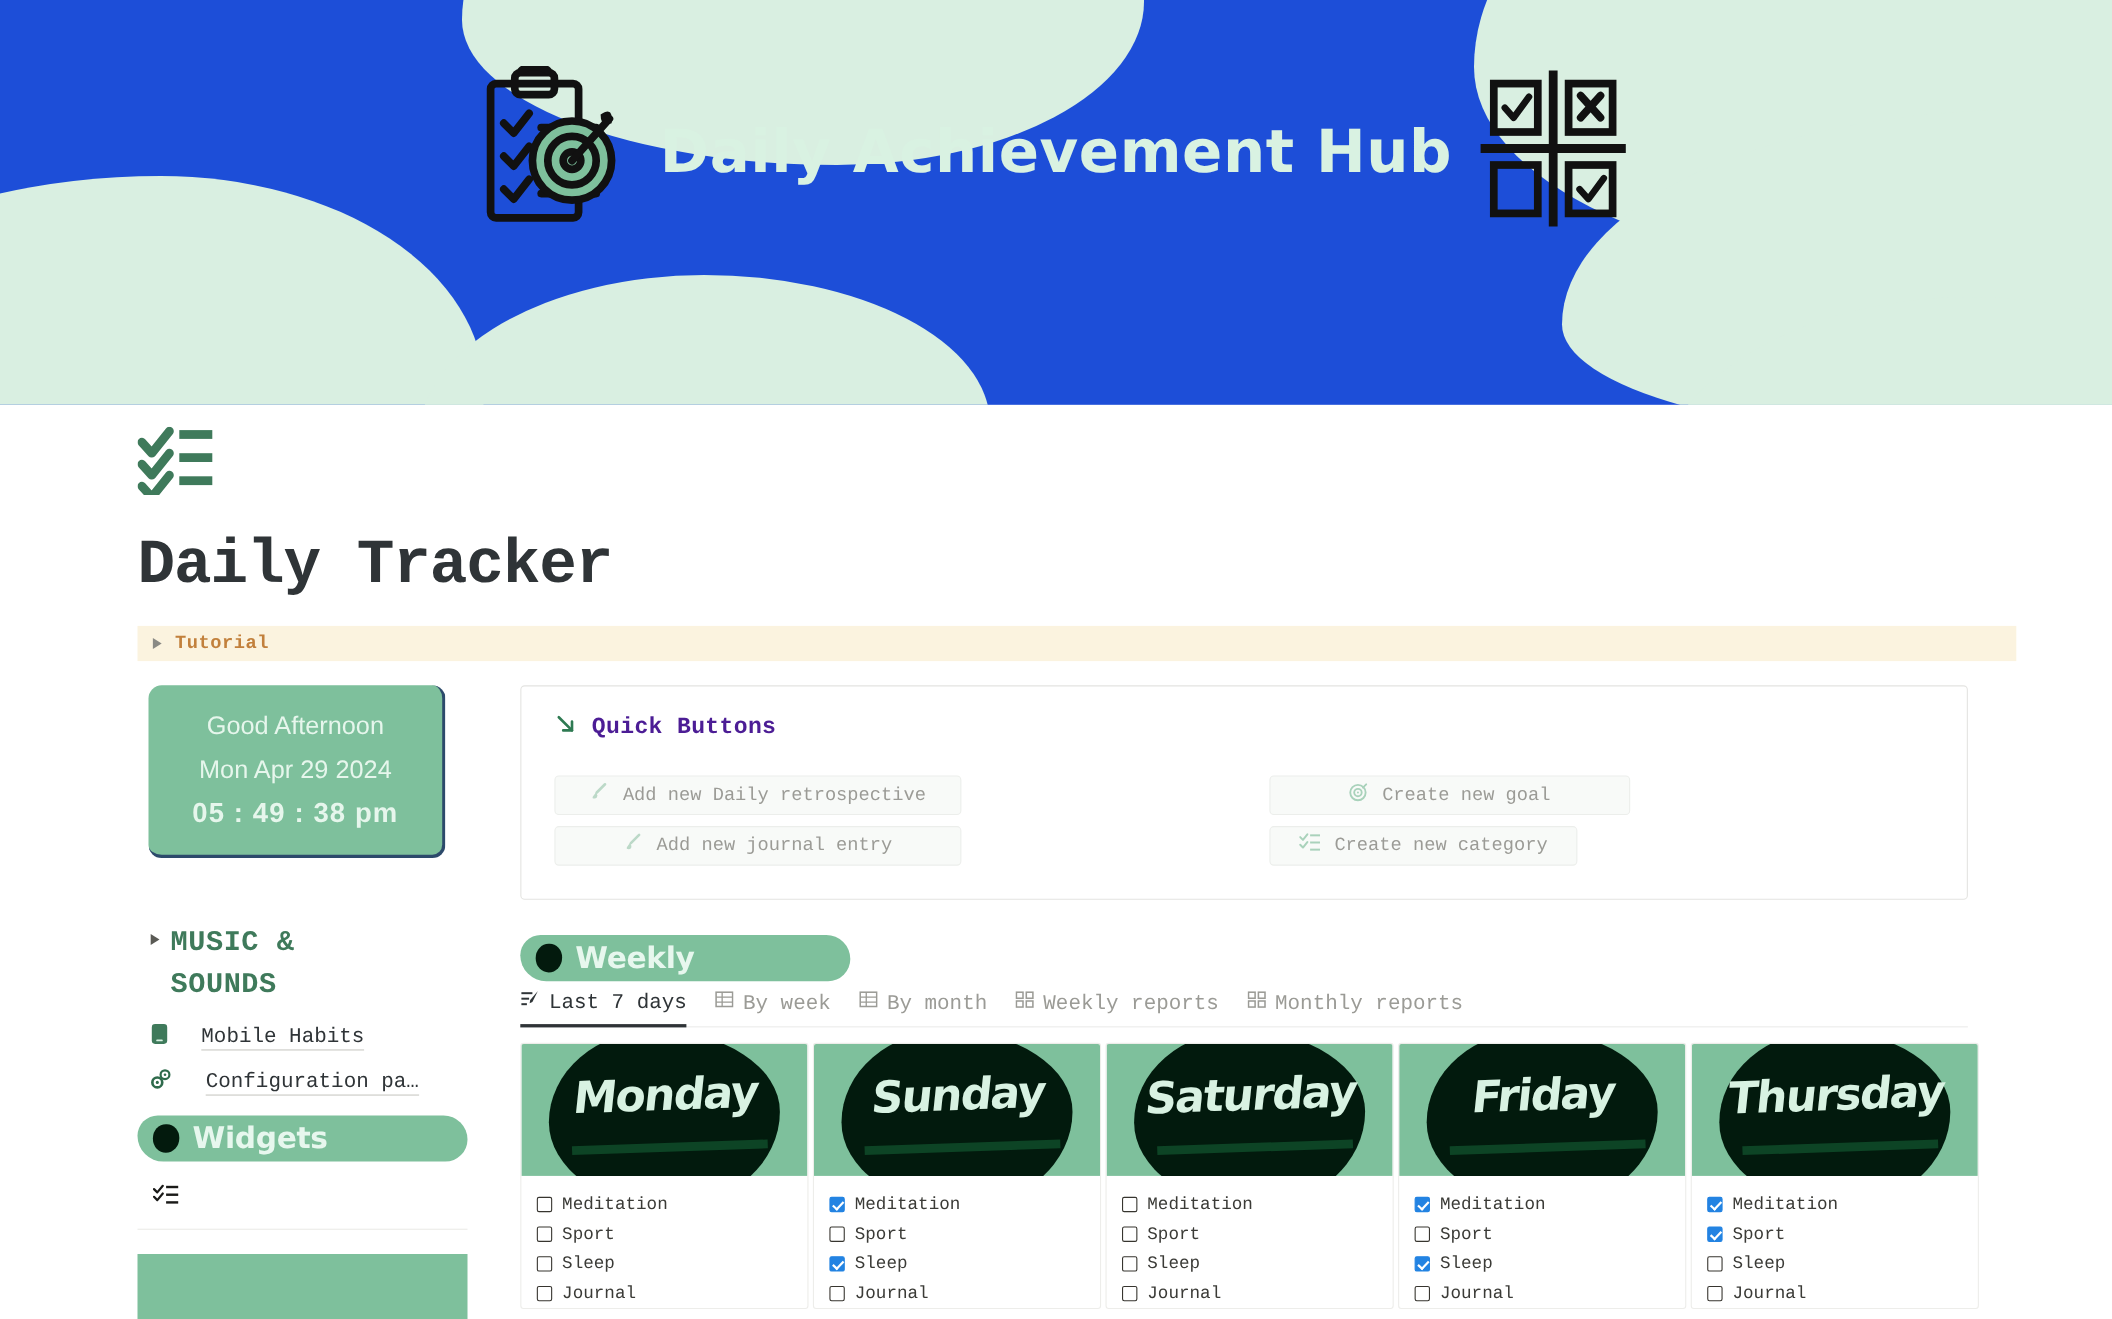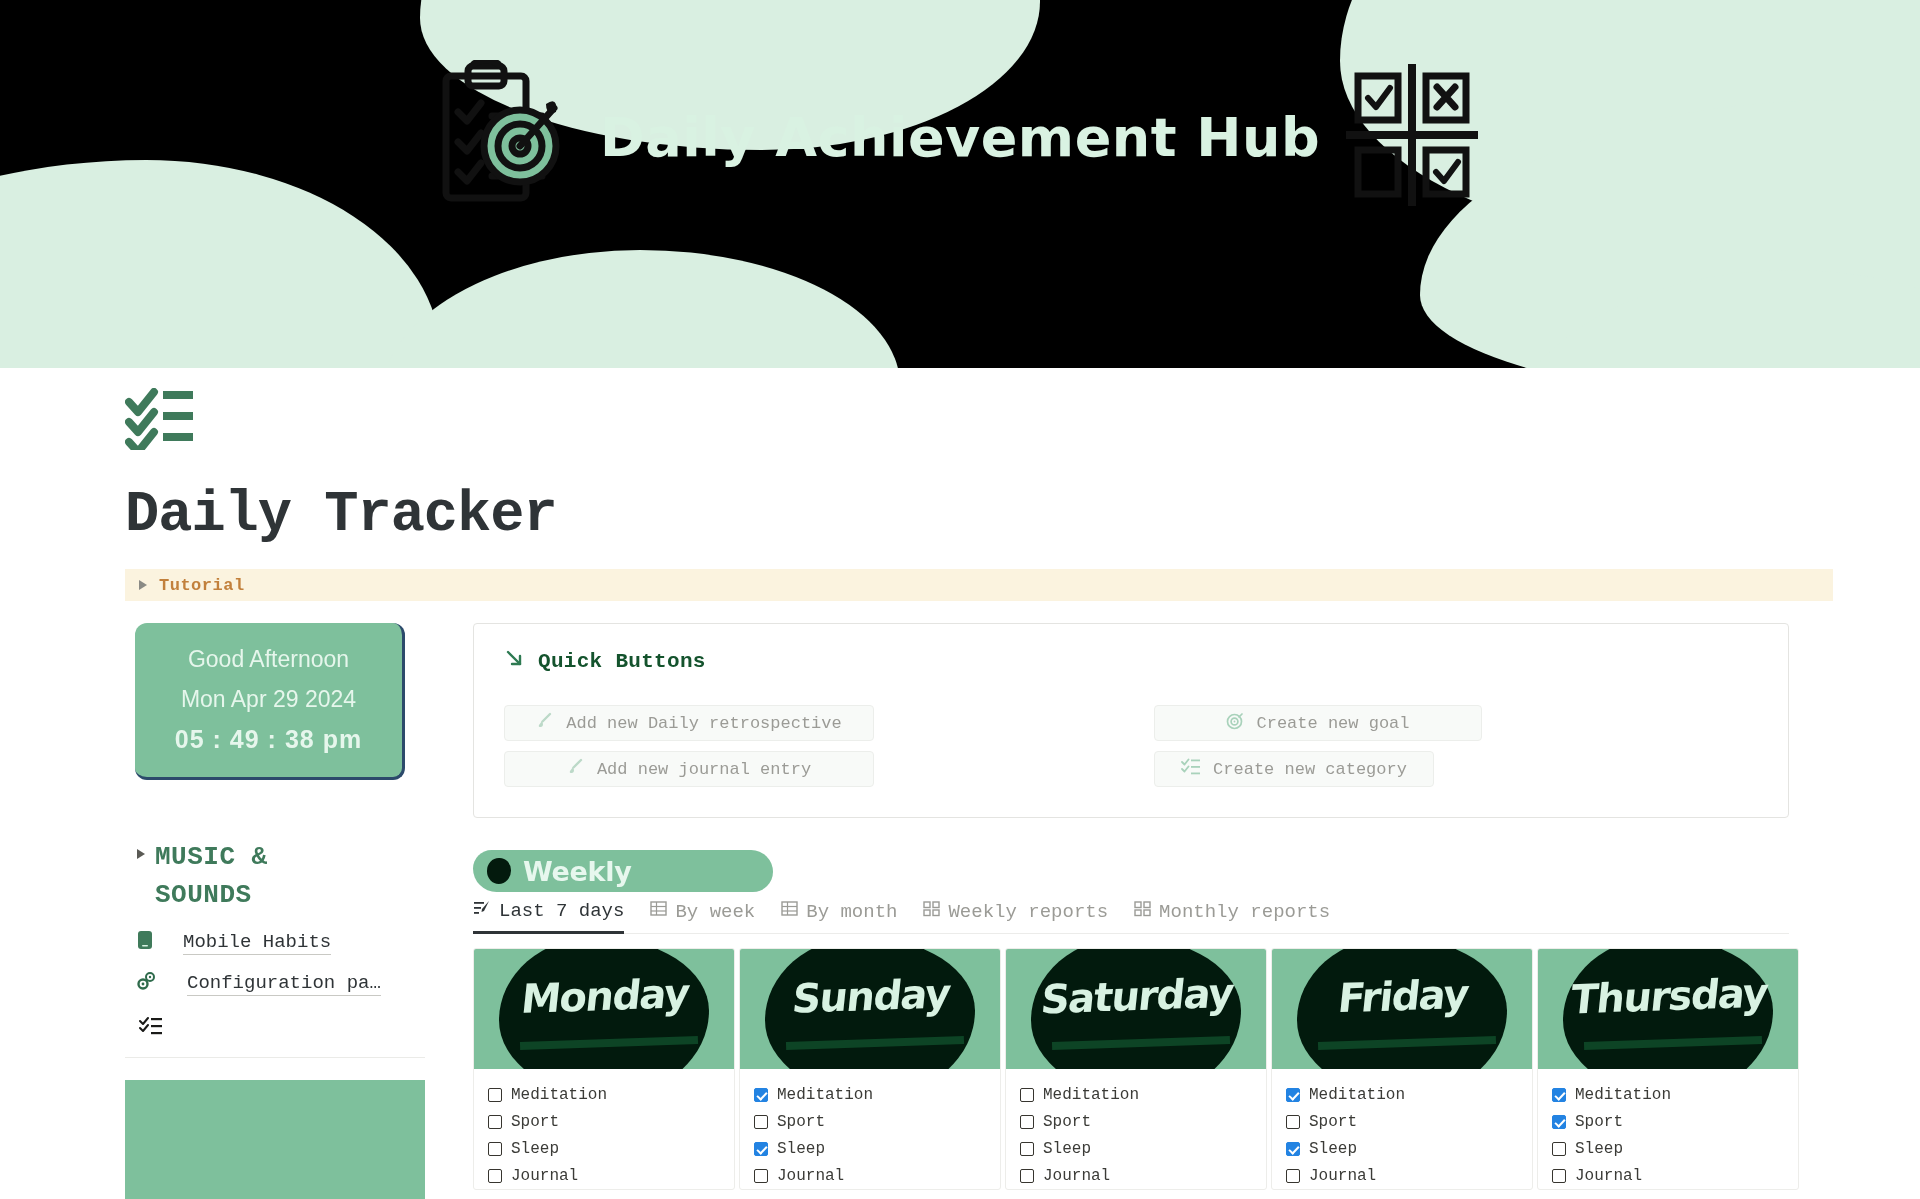--- a/index.html
+++ b/index.html
@@ -7,21 +7,21 @@
     width: 1920px; height: 1199px;
     overflow: hidden;
     background: #ffffff;
     font-family: "Liberation Mono", "DejaVu Sans Mono", monospace;
   }
 
   
   .banner {
     position: relative;
     width: 1920px; height: 368px;
-    background: #000000;
+    background: #1d4ed8;
     overflow: hidden;
   }
   .blob { position: absolute; background: #d9efe1; }
   .blob.b1 {
     width: 700px; height: 430px; left: -260px; top: 160px;
     border-radius: 58% 42% 38% 62% / 55% 45% 55% 45%;
   }
   .blob.b2 {
     width: 620px; height: 330px; left: 420px; top: -180px;
     border-radius: 50% 50% 45% 55% / 60% 55% 45% 40%;
@@ -158,21 +158,21 @@
   
   .quick-panel {
     width: 1316px;
     border: 1px solid #e4e4e1;
     border-radius: 4px;
     padding: 24px 30px 30px;
   }
   .quick-head {
     display: flex; align-items: center; gap: 12px; margin-bottom: 30px;
   }
-  .quick-head-text { font-size: 21px; font-weight: bold; color: #14532d; letter-spacing: 0.3px; }
+  .quick-head-text { font-size: 21px; font-weight: bold; color: #4c1d95; letter-spacing: 0.3px; }
   .quick-grid { display: flex; gap: 0; }
   .quick-col { width: 650px; display: flex; flex-direction: column; gap: 10px; }
   .quick-btn {
     width: 370px; height: 36px;
     background: #f8faf8;
     border: 1px solid #eceeeb;
     border-radius: 4px;
     display: flex; align-items: center; justify-content: center; gap: 12px;
     color: #9b9b96; font-size: 17px;
   }
@@ -359,20 +359,24 @@
           <svg width="20" height="20" viewBox="0 0 20 20">
             <circle cx="13" cy="6" r="4" fill="none" stroke="#2f6b4c" stroke-width="2"></circle>
             <circle cx="13" cy="6" r="1.2" fill="#2f6b4c"></circle>
             <circle cx="6" cy="13" r="4.5" fill="none" stroke="#2f6b4c" stroke-width="2.4"></circle>
             <circle cx="6" cy="13" r="1.4" fill="#2f6b4c"></circle>
           </svg>
         </span>
         <span class="nav-link-text">Configuration pa…</span>
       </div>
 
+      <div class="banner-pill" style="margin-top:18px;">
+        <span class="dark-dot"></span>
+        <span class="pill-text">Widgets</span>
+      </div>
 
       <div class="widgets-icon-row">
         <svg width="24" height="20" viewBox="0 0 24 20">
           <path d="M1 5 l3 3 5 -6" fill="none" stroke="#1a1a18" stroke-width="2" stroke-linecap="round" stroke-linejoin="round"></path>
           <path d="M1 12 l3 3 5 -6" fill="none" stroke="#1a1a18" stroke-width="2" stroke-linecap="round" stroke-linejoin="round"></path>
           <rect x="12" y="2" width="11" height="2.2" fill="#1a1a18"></rect>
           <rect x="12" y="9" width="11" height="2.2" fill="#1a1a18"></rect>
           <rect x="12" y="16" width="11" height="2.2" fill="#1a1a18"></rect>
         </svg>
       </div>

